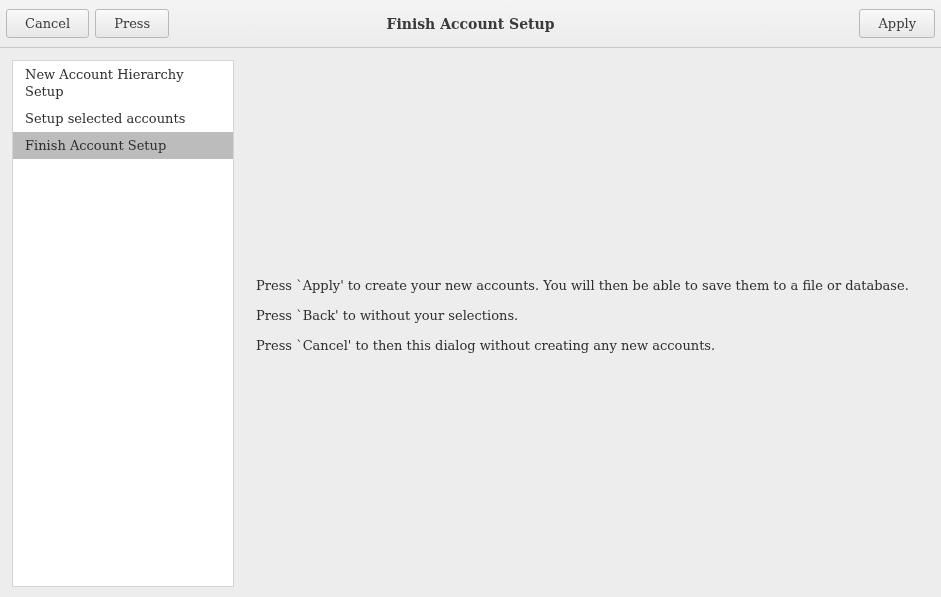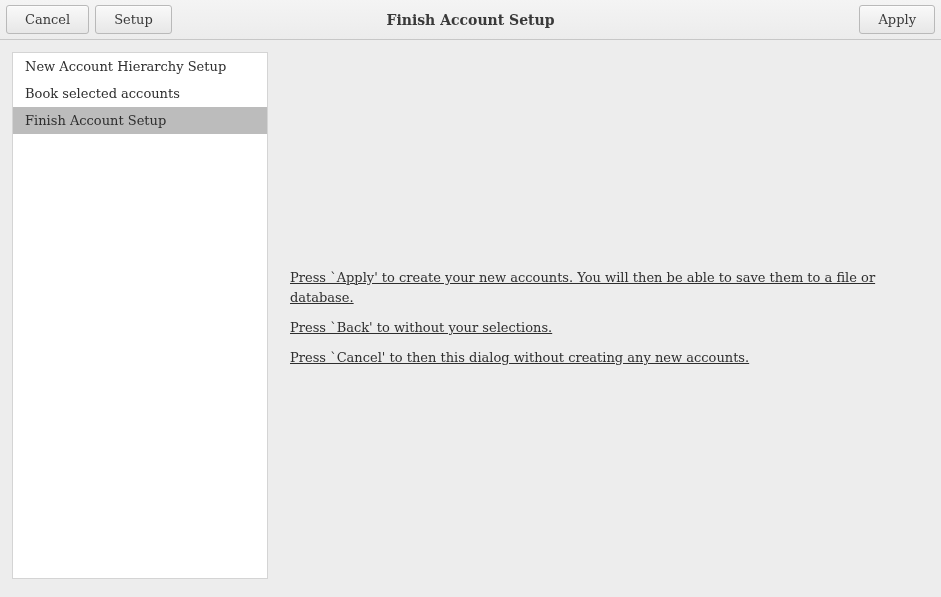--- a/index.html
+++ b/index.html
@@ -12,21 +12,21 @@
       font-size: 13px;
       color: #2e2e2e;
       background: #ededed;
       width: 941px;
       height: 597px;
       overflow: hidden;
     }
     .header-bar {
       display: flex;
       align-items: center;
-      height: 40px;
+      height: 48px;
       padding: 6px 6px;
       background: linear-gradient(to bottom, #f4f4f4, #ececec);
       border-bottom: 1px solid #c7c7c7;
       position: relative;
     }
     .header-left {
       display: flex;
       gap: 6px;
     }
     .header-title {
@@ -52,21 +52,21 @@
       color: #3a3a3a;
       cursor: pointer;
       box-shadow: inset 0 1px 0 rgba(255,255,255,0.5);
     }
     .body-wrap {
       display: flex;
       height: calc(597px - 46px);
       padding: 12px 12px 12px 12px;
     }
     .sidebar {
-      width: 256px;
+      width: 222px;
       background: #ffffff;
       border: 1px solid #d4d4d4;
       display: flex;
       flex-direction: column;
       flex-shrink: 0;
     }
     .sidebar-item {
       padding: 5px 12px 5px 12px;
       font-size: 13px;
       color: #2e2e2e;
@@ -75,50 +75,49 @@
     }
     .sidebar-item.selected {
       background: #bcbcbc;
     }
     .main-pane {
       flex: 1;
       padding: 0 18px 0 22px;
       display: flex;
       flex-direction: column;
       justify-content: flex-start;
-      text-decoration: underline;
     }
     .content-text {
       margin-top: 216px;
       color: #2e2e2e;
       font-size: 13px;
       line-height: 20px;
     }
     .content-text p {
       margin-bottom: 10px;
     }
   </style>
 </head>
 <body>
 
 <div class="header-bar">
   <div class="header-left">
     <button class="btn">Cancel</button>
-    <button class="btn">Setup</button>
+    <button class="btn">Press</button>
   </div>
   <div class="header-title">Finish Account Setup</div>
   <div class="header-right">
     <button class="btn">Apply</button>
   </div>
 </div>
 
 <div class="body-wrap">
   <div class="sidebar">
     <div class="sidebar-item">New Account Hierarchy Setup</div>
-    <div class="sidebar-item">Book selected accounts</div>
+    <div class="sidebar-item">Setup selected accounts</div>
     <div class="sidebar-item selected">Finish Account Setup</div>
   </div>
 
   <div class="main-pane">
     <div class="content-text">
       <p>Press `Apply' to create your new accounts. You will then be able to save them to a file or database.</p>
       <p>Press `Back' to without your selections.</p>
       <p>Press `Cancel' to then this dialog without creating any new accounts.</p>
     </div>
   </div>

